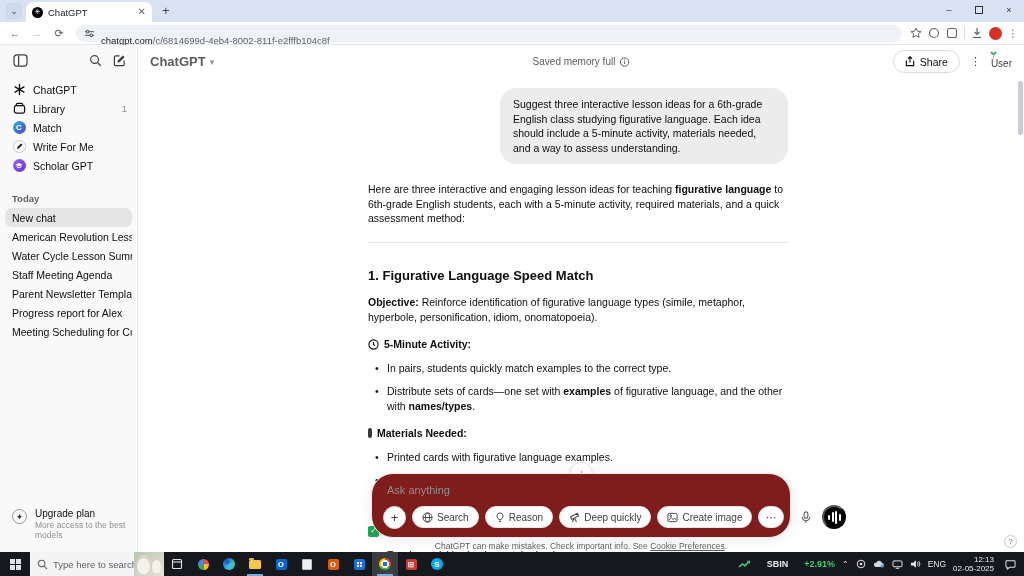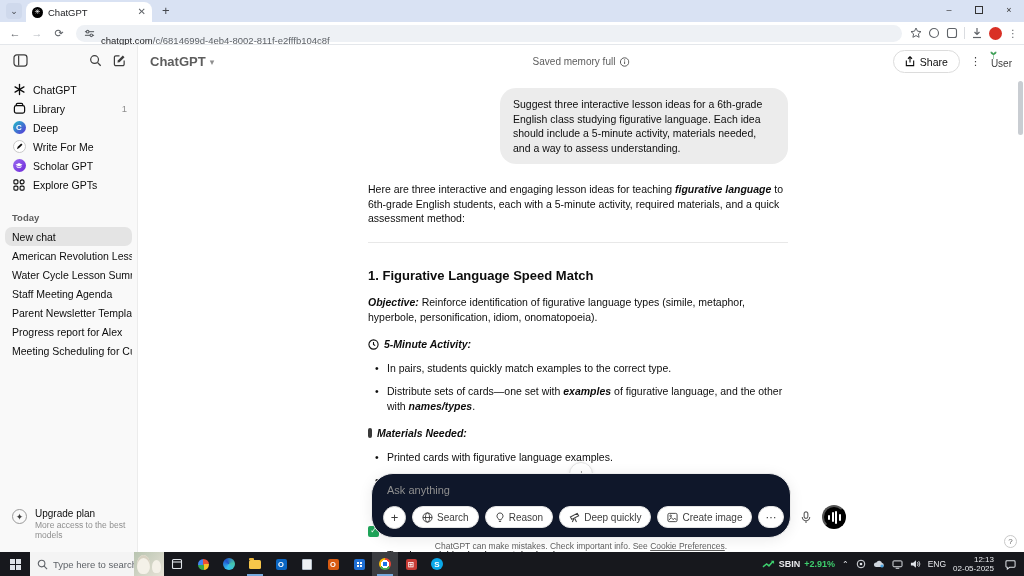--- a/index.html
+++ b/index.html
@@ -65,35 +65,35 @@
   .share-btn { display:flex; align-items:center; gap:5px; height:23px; padding:0 11px; border:1px solid #dcdcdc; border-radius:12px; font-size:10.5px; color:#0d0d0d; background:#fff; }
   .hdr-dots { font-size:11px; color:#3d3d3d; }
   .user-avatar { position:relative; font-size:10px; color:#3d3d3d; padding-top:3px; }
   .user-avatar svg { position:absolute; top:-4px; left:-2px; }
 
   .chat-scroll { position:absolute; top:33px; left:0; right:6px; bottom:0; overflow:hidden; }
   .chat-col { width:420px; margin:0 auto; }
   .msg-user { display:flex; justify-content:flex-end; margin-top:10px; }
   .bubble { max-width:288px; background:#ececec; border-radius:16px; padding:9px 13px; font-size:10.5px; line-height:14.5px; color:#0d0d0d; }
   .assistant { margin-top:18px; font-size:10.5px; line-height:14.5px; color:#0d0d0d; }
-  .assistant b { font-weight:bold;font-style:italic; }
+  .assistant b { font-weight:bold; }
   .assistant hr { border:none; border-top:1px solid #e8e8e8; margin:16px 0 0 0; }
   .a-heading { font-size:13px; font-weight:bold; margin-top:26px; }
   .a-par { margin-top:12px; }
   .label-line { display:flex; align-items:center; gap:5px; margin-top:13px; font-weight:bold; }
   .clock-ic, .check-ic { flex:none; display:flex; align-items:center; justify-content:center; }
   .check-ic { width:11px; height:11px; background:#1fa65a; border-radius:2px; color:#fff; font-size:8px; }
   .mat-ic { flex:none; width:4px; height:10px; background:#3a3a3a; border-radius:2px; }
   ul.blist { list-style:none; margin-top:4px; }
   ul.blist li { position:relative; padding-left:19px; margin-top:9px; }
   ul.blist li::before { content:"•"; position:absolute; left:7px; top:0; }
 
   .scroll-down { position:absolute; left:50%; transform:translateX(-50%); bottom:66px; width:24px; height:24px; border-radius:50%; background:#fff; border:1px solid #e3e3e3; box-shadow:0 1px 4px rgba(0,0,0,.08); display:flex; align-items:center; justify-content:center; font-size:12px; color:#3d3d3d; z-index:6; }
 
-  .composer { position:absolute; left:50%; transform:translateX(-50%); bottom:14px; width:420px; background:#0f172a; border:1px solid #ececec; border-radius:22px; box-shadow:0 2px 14px rgba(0,0,0,.08); padding:9px 11px 8px 11px; z-index:7; }
+  .composer { position:absolute; left:50%; transform:translateX(-50%); bottom:14px; width:420px; background:#7f1d1d; border:1px solid #ececec; border-radius:22px; box-shadow:0 2px 14px rgba(0,0,0,.08); padding:9px 11px 8px 11px; z-index:7; }
   .composer-ph { font-size:11px; color:#8f8f8f; padding:1px 4px 9px 4px; }
   .tools-row { display:flex; align-items:center; gap:6px; }
   .round-btn { width:23px; height:23px; border-radius:50%; border:1px solid #dcdcdc; background:#fff; display:flex; align-items:center; justify-content:center; font-size:13px; color:#3d3d3d; flex:none; }
   .pill { height:22px; border:1px solid #e3e3e3; border-radius:11px; background:#fff; display:flex; align-items:center; gap:4px; padding:0 9px; font-size:10px; color:#3d3d3d; flex:none; }
   .pill svg { flex:none; }
   .more-btn { width:26px; height:22px; border:1px solid #e3e3e3; border-radius:11px; background:#fff; display:flex; align-items:center; justify-content:center; font-size:11px; color:#3d3d3d; letter-spacing:1px; flex:none; }
   .tools-spacer { flex:1; }
   .mic-btn { width:20px; height:22px; display:flex; align-items:center; justify-content:center; flex:none; }
   .voice-btn { width:24px; height:24px; border-radius:50%; background:#000; display:flex; align-items:center; justify-content:center; gap:1.5px; flex:none; }
   .voice-btn i { display:block; width:2px; background:#fff; border-radius:1px; }
@@ -125,21 +125,21 @@
   .outlook-ic { background:#0a66c2; border-radius:2px; }
   .notes-ic { width:10px; height:11px; background:#eef1f4; border:1px solid #b9c2cc; border-radius:1px; }
   .office-ic { background:#d85b12; border-radius:2px; }
   .calc-ic { background:#1f6fd4; }
   .calc-grid { display:grid; grid-template-columns:2px 2px; grid-template-rows:2px 2px; gap:1px; }
   .calc-grid span { background:#fff; }
   .chrome-ic { width:12px; height:12px; border-radius:50%; background:radial-gradient(circle at center,#1a73e8 0 2.5px,#fff 2.5px 4px,transparent 4px), conic-gradient(#ea4335 0 120deg,#4caf50 120deg 240deg,#fbbc05 240deg 360deg); }
   .store-ic { background:#c63b35; border-radius:2px; }
   .skype-ic { width:12px; height:12px; border-radius:50%; background:#0aa8e8; color:#fff; font-size:8px; font-weight:bold; display:flex; align-items:center; justify-content:center; }
   .tb-tray { margin-left:auto; display:flex; align-items:center; gap:7px; padding-right:6px; }
-  .stock { display:flex; align-items:flex-end; gap:4px; }
+  .stock { display:flex; align-items:flex-end; gap:16px; }
   .stock-sym { font-size:9px; font-weight:bold; color:#e8eaed; }
   .stock-chg { font-size:9px; font-weight:bold; color:#3ecf6e; }
   .tray-chev { font-size:8px; color:#e8eaed; }
   .tray-ic { display:flex; align-items:center; }
   .tb-lang { font-size:8.5px; }
   .tb-clock { text-align:right; font-size:8px; line-height:9px; }
   .tb-notif { display:flex; align-items:center; padding:0 2px 0 4px; }
 </style>
 </head>
 <body>
@@ -247,21 +247,21 @@
                 <path d="M3.5 4V3a1.5 1.5 0 0 1 1.5-1.5h4A1.5 1.5 0 0 1 10.5 3v1" fill="none" stroke="#0d0d0d" stroke-width="1.3"></path>
               </svg>
           </span>
           <span>Library</span>
           <span class="badge">1</span>
         </div>
         <div class="sb-item">
           <span class="ic">
               <span class="gpt-circle canva-c">C</span>
             </span>
-          <span>Deep</span>
+          <span>Match</span>
         </div>
         <div class="sb-item">
           <span class="ic">
             <span class="gpt-circle write-c">
                 <svg width="7" height="7" viewBox="0 0 8 8">
                   <path d="M1 7l1-2.6L6 .6 7.4 2 3.6 5.8z" fill="#0d0d0d"></path>
                 </svg>
               </span>
           </span>
           <span>Write For Me</span>
@@ -269,33 +269,20 @@
         <div class="sb-item">
           <span class="ic">
             <span class="gpt-circle scholar-c">
                 <svg width="8" height="8" viewBox="0 0 8 8">
                   <path d="M4 1L7.5 2.8 4 4.6 0.5 2.8z" fill="#fff"></path>
                   <path d="M2 3.8v1.4c0 .6 4 .6 4 0V3.8" fill="none" stroke="#fff" stroke-width="0.9"></path>
                 </svg>
               </span>
           </span>
           <span>Scholar GPT</span>
-        </div>
-        <div class="sb-item">
-          <span class="ic">
-            <svg width="12" height="12" viewBox="0 0 13 13">
-                <g fill="none" stroke="#0d0d0d" stroke-width="1.2">
-                  <rect x="1" y="1" width="4.3" height="4.3" rx="1.2"></rect>
-                  <rect x="7.7" y="1" width="4.3" height="4.3" rx="2.15"></rect>
-                  <rect x="1" y="7.7" width="4.3" height="4.3" rx="1.2"></rect>
-                  <rect x="7.7" y="7.7" width="4.3" height="4.3" rx="1.2"></rect>
-                </g>
-              </svg>
-          </span>
-          <span>Explore GPTs</span>
         </div>
       </nav>
 
       <div class="section-label">Today</div>
 
       <div>
         <div class="chat-item active">New chat</div>
         <div class="chat-item">American Revolution Lesson Plan</div>
         <div class="chat-item">Water Cycle Lesson Summary</div>
         <div class="chat-item">Staff Meeting Agenda</div>

